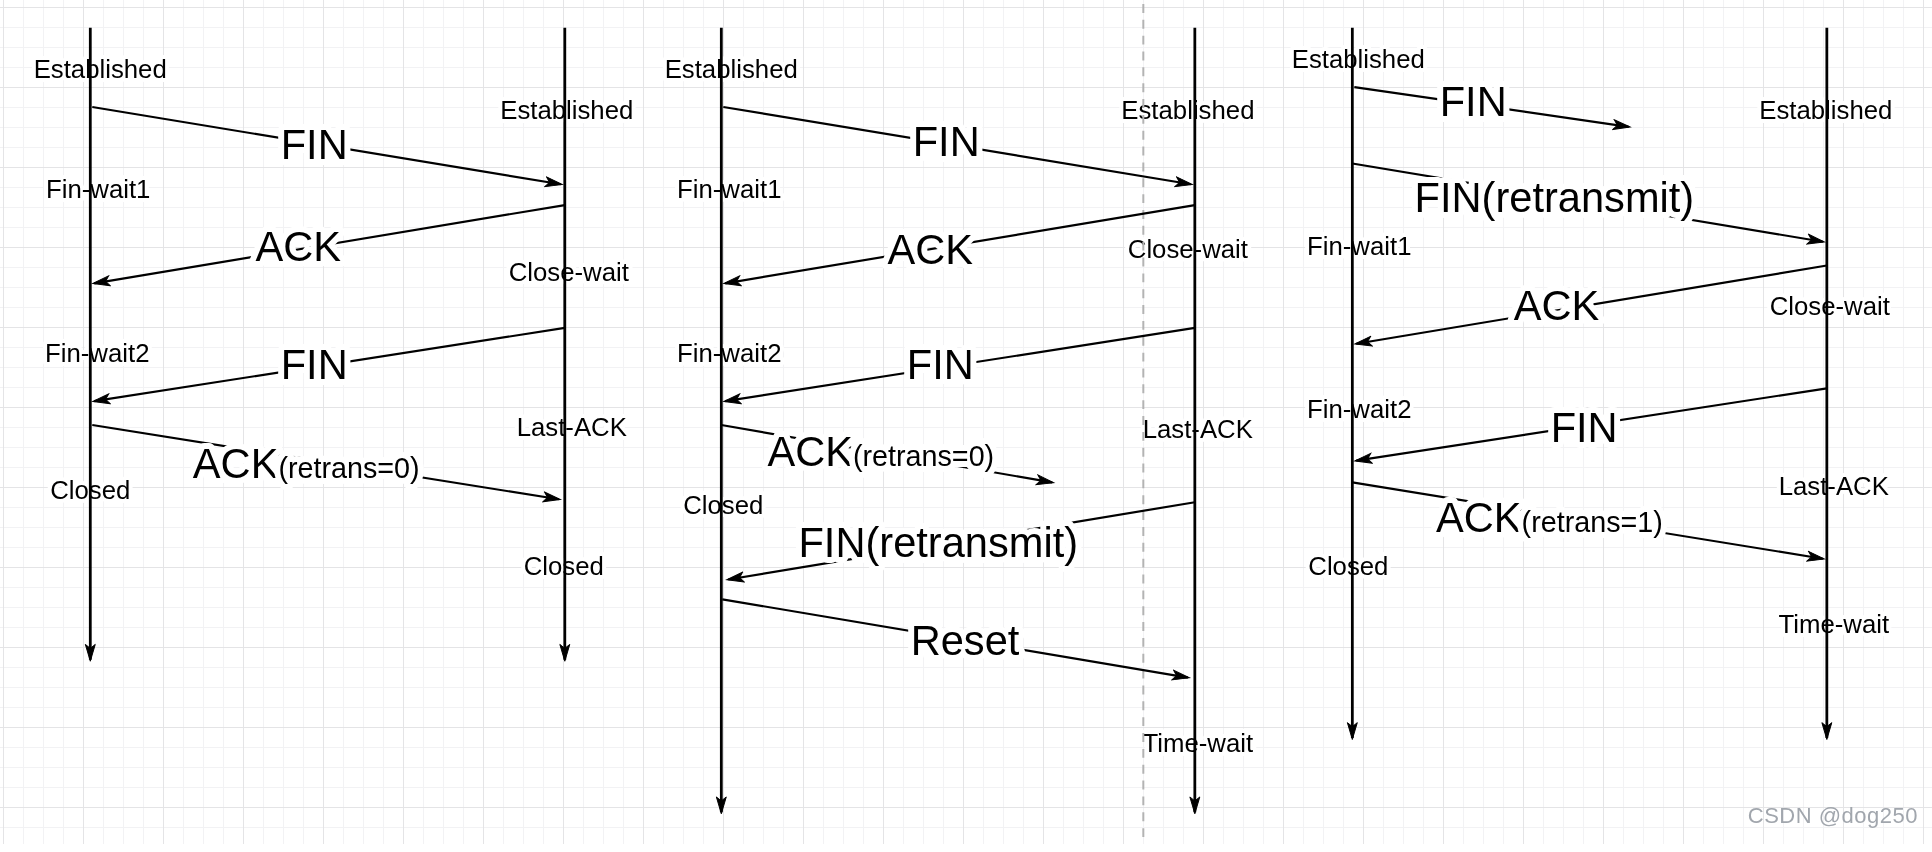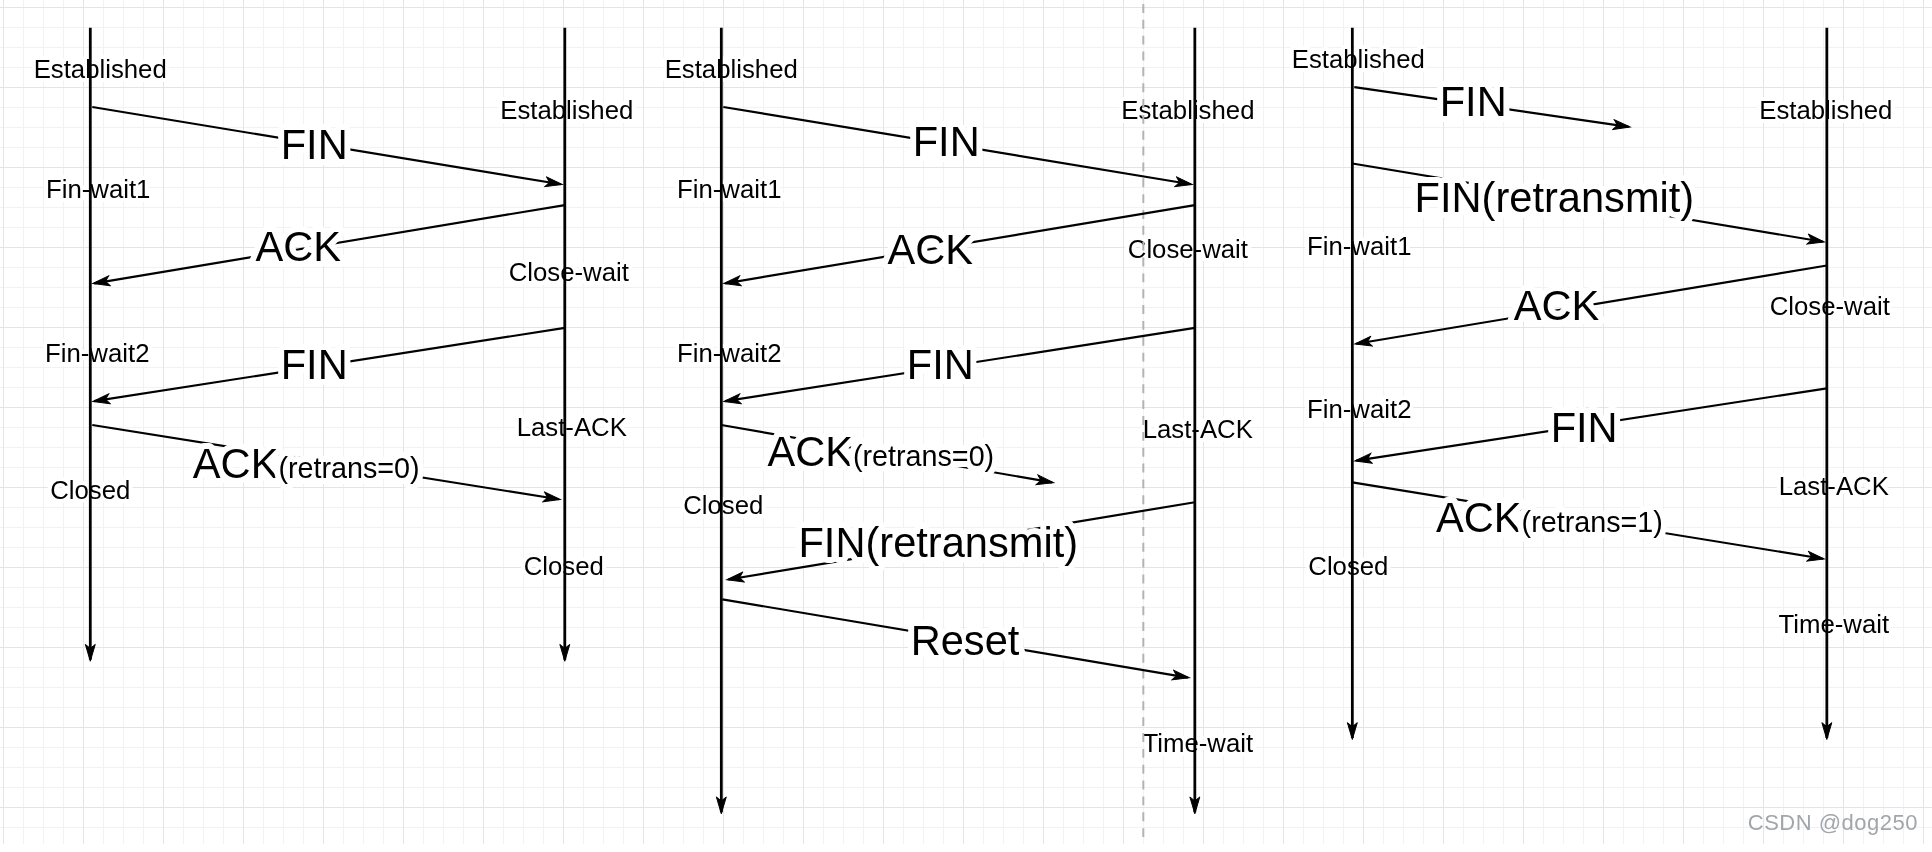--- a/index.html
+++ b/index.html
@@ -31,21 +31,21 @@
     font-size: 42px;
     paint-order: stroke;
     stroke: #ffffff;
     stroke-width: 12px;
     stroke-linejoin: round;
   }
   text.msg tspan.sub { font-size: 29px; }
   #watermark {
     position: absolute;
     right: 14px;
-    bottom: 8px;
+    bottom: 15px;
     font-size: 22px;
     letter-spacing: 0.5px;
     user-select: none;
   }
 </style>
 </head>
 <body>
 
 <div id="canvas" style="width: 1932px; height: 844px; --grid-minor: #f2f2f4; --grid-major: #e4e4e6;">
   <svg id="diagram-svg" viewBox="0 0 1932 852" xmlns="http://www.w3.org/2000/svg">

